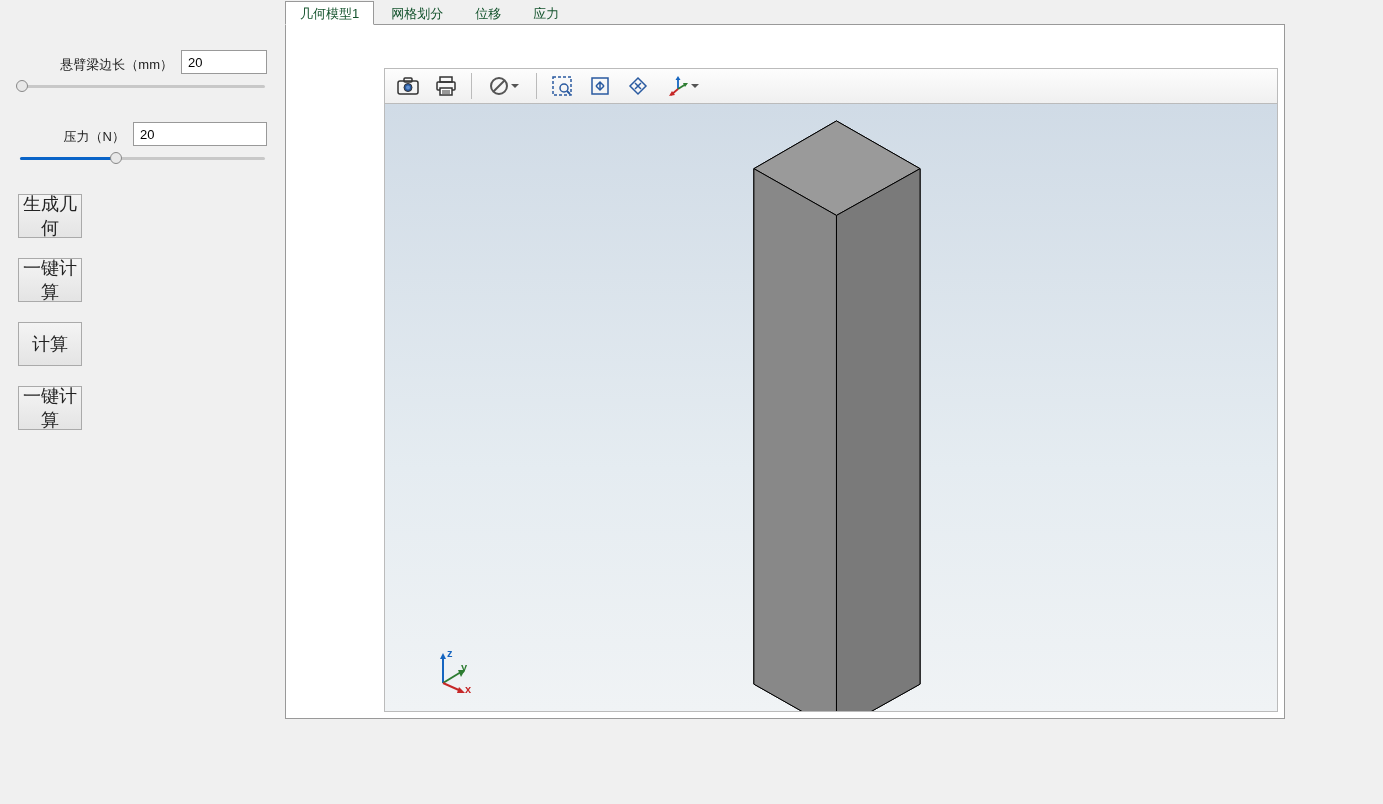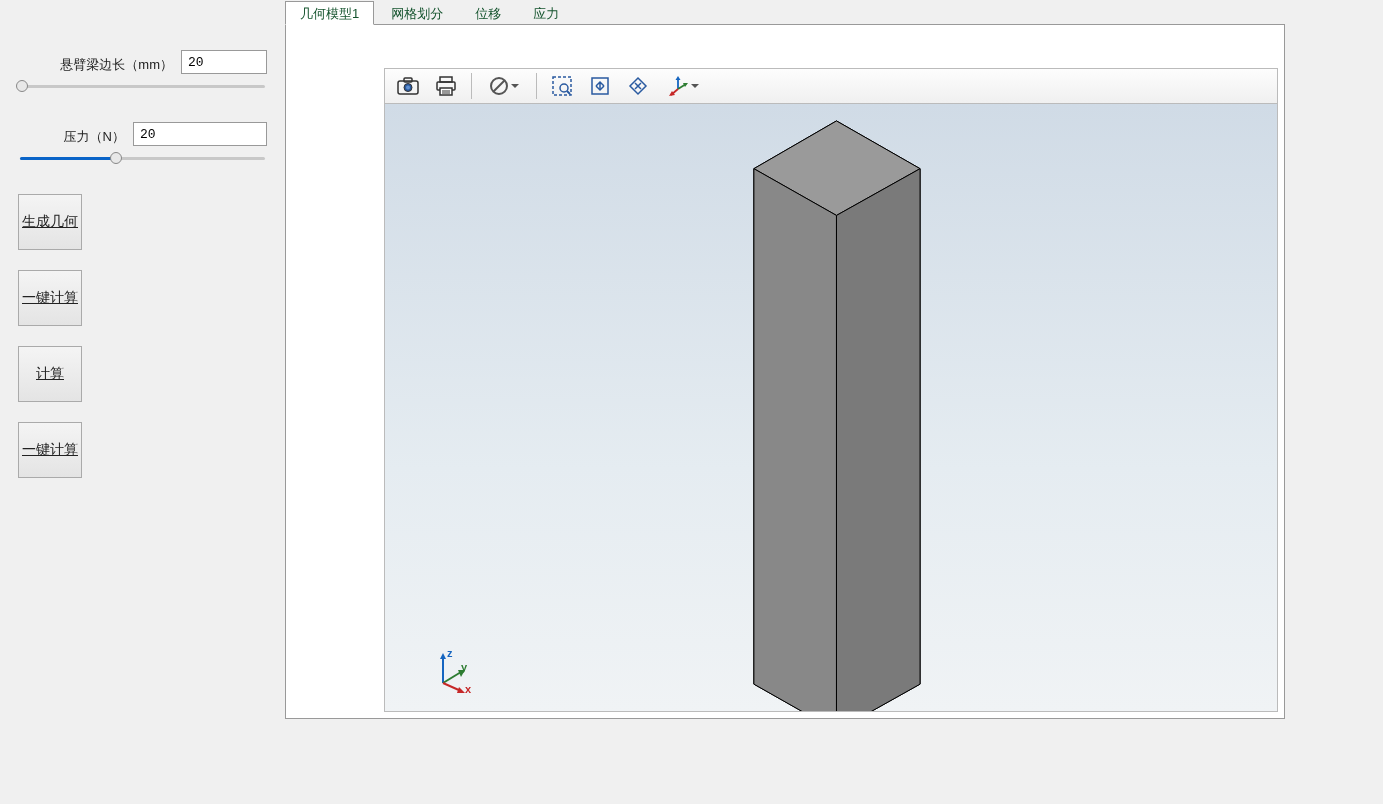--- a/index.html
+++ b/index.html
@@ -33,21 +33,21 @@
     }
     .param-label {
       color: #222;
       font-size: 13px;
     }
     .param-input {
       width: 86px;
       height: 24px;
       border: 1px solid #999;
       padding: 2px 6px;
-      font-family: Liberation Mono, monospace;
+      font-family: Liberation Sans, sans-serif;
       font-size: 13px;
       background: #fff;
     }
     .param-input.narrow { width: 62px; }
     .param-input.wide { width: 134px; }
     .slider-track {
       position: relative;
       height: 14px;
       margin: 0 2px;
     }
@@ -79,30 +79,29 @@
     }
     .btn-col {
       display: flex;
       flex-direction: column;
       gap: 20px;
       padding-left: 8px;
       margin-top: 10px;
     }
     .action-btn {
       width: 64px;
-      height: 56px;
+      height: 44px;
       background: linear-gradient(#f4f4f4, #e4e4e4);
       border: 1px solid #aaa;
-      font-size: 14px;
+      font-size: 18px;
       cursor: pointer;
       display: flex;
       align-items: center;
       justify-content: center;
       color: #222;
-      text-decoration: underline;
     }
     .main {
       flex: 1;
       position: relative;
     }
     .tabs {
       display: flex;
       height: 24px;
       background: #f0f0f0;
     }

